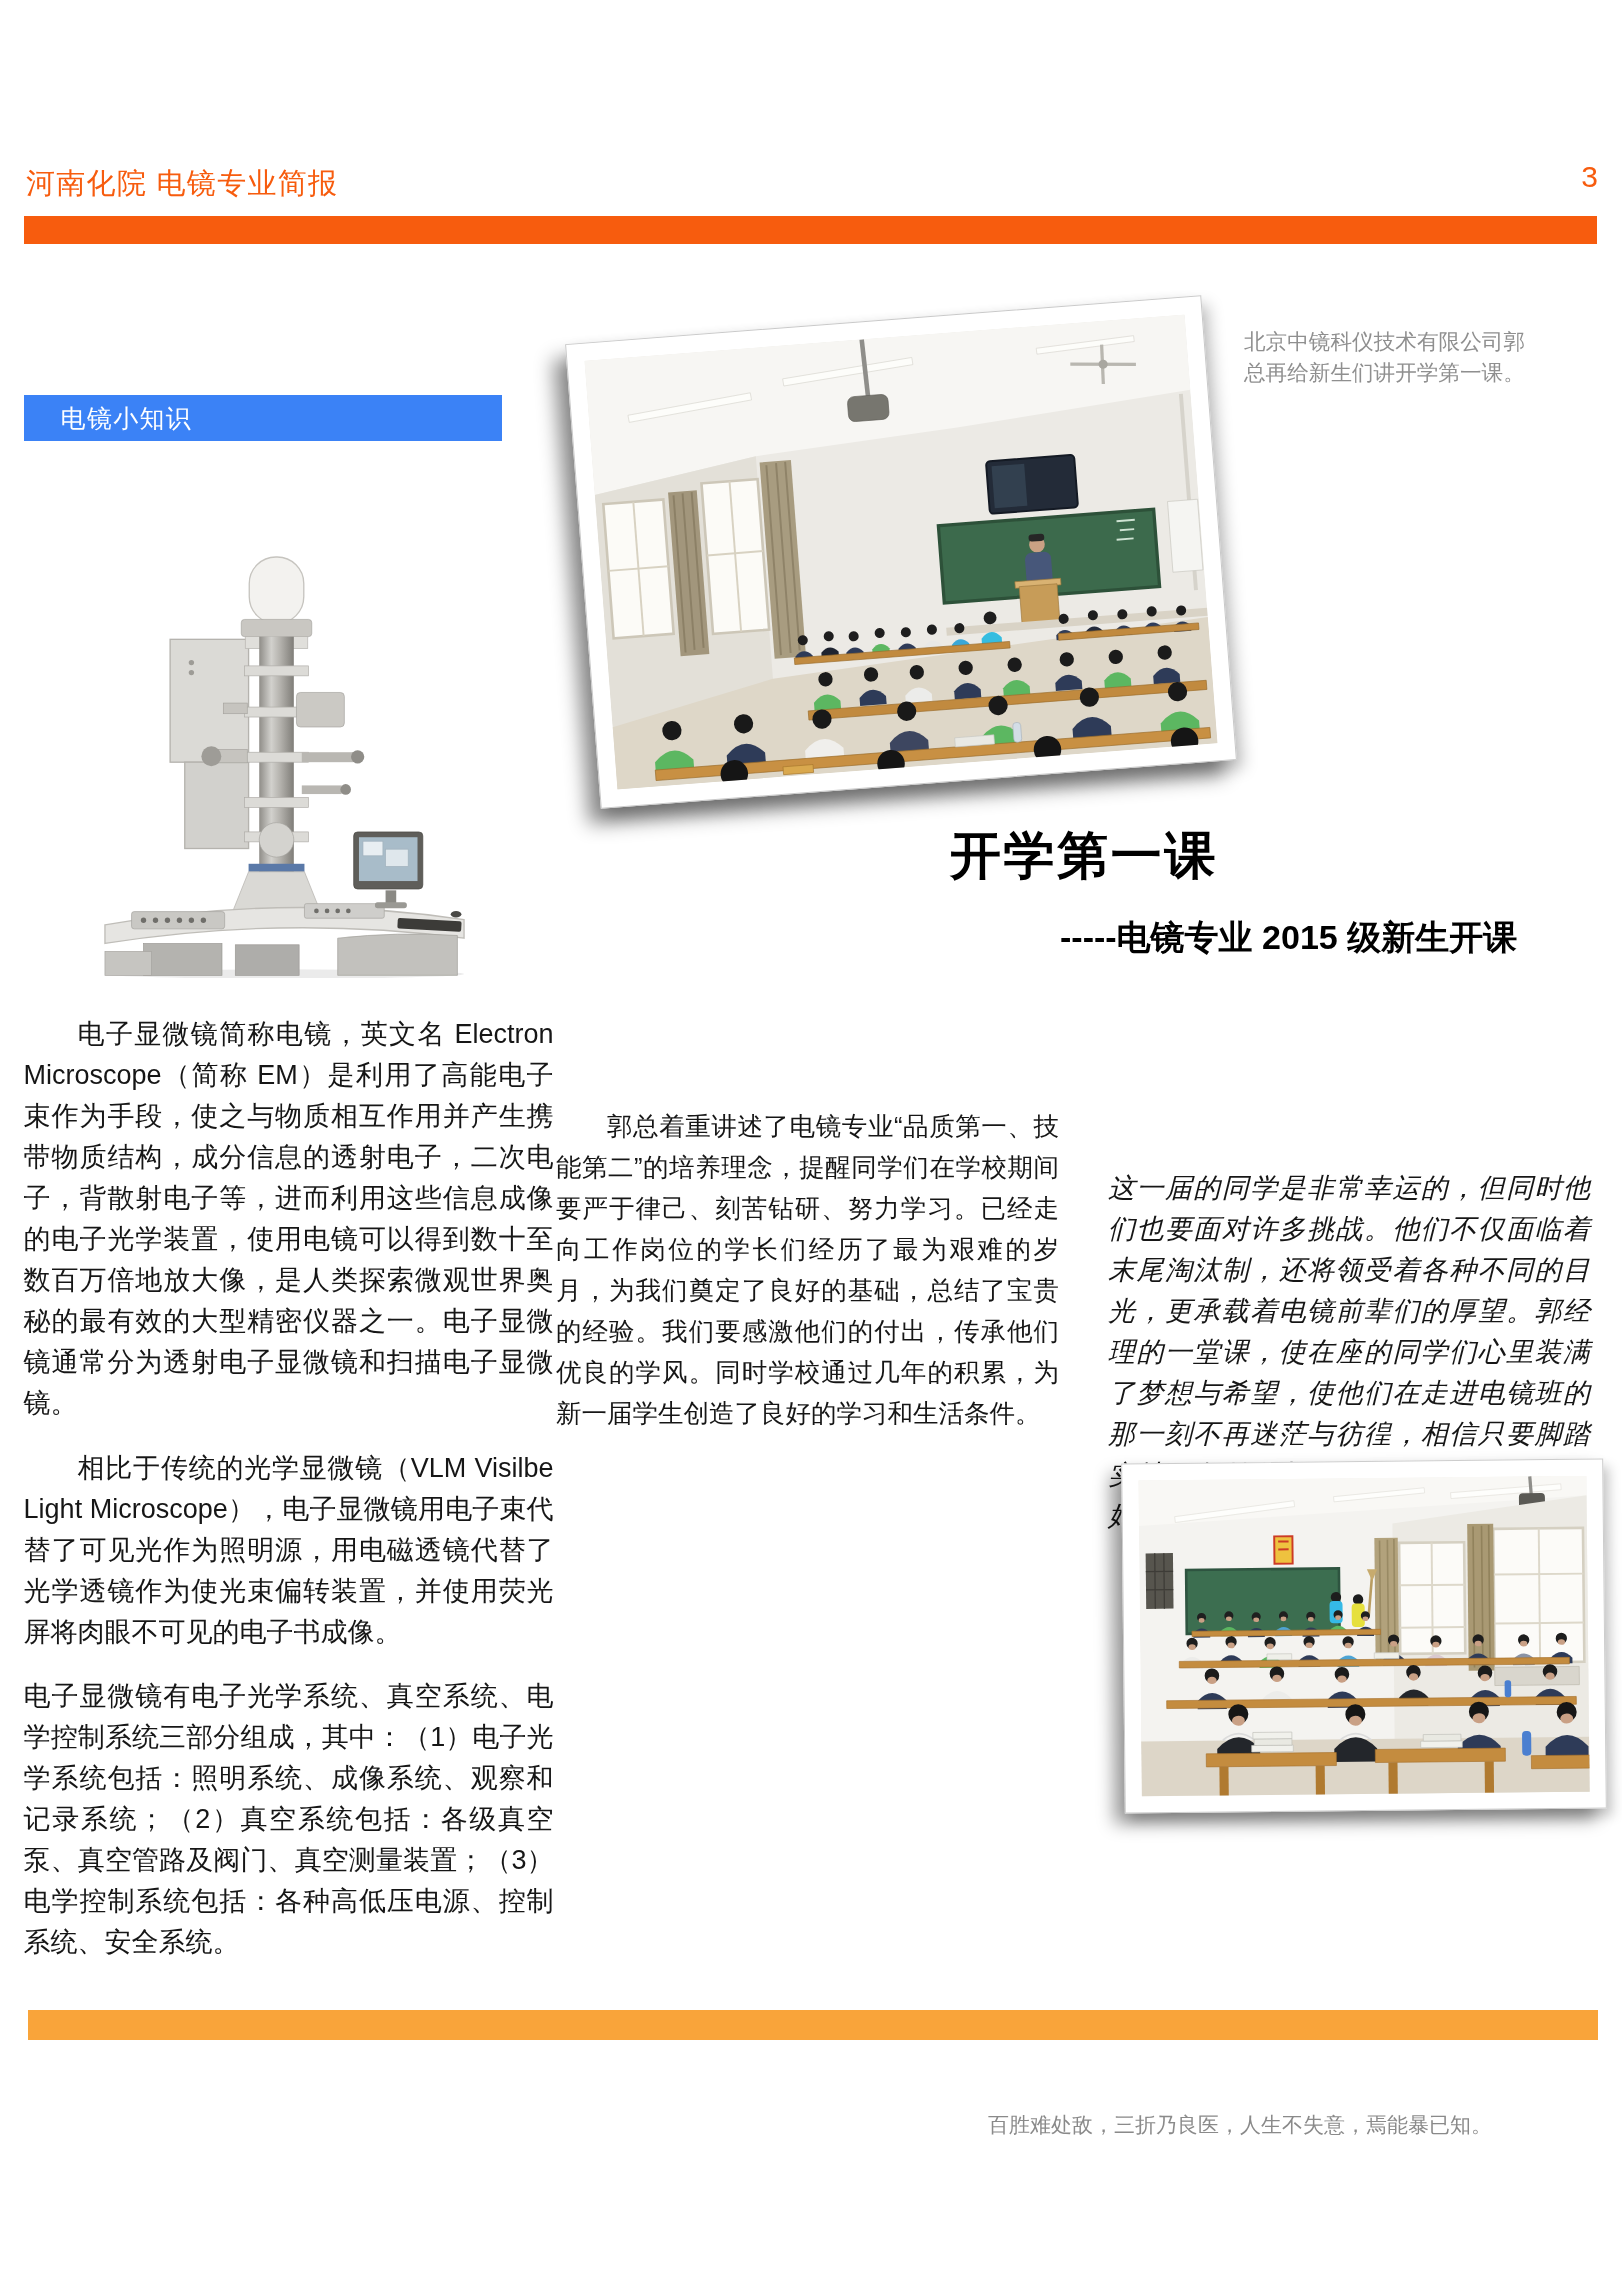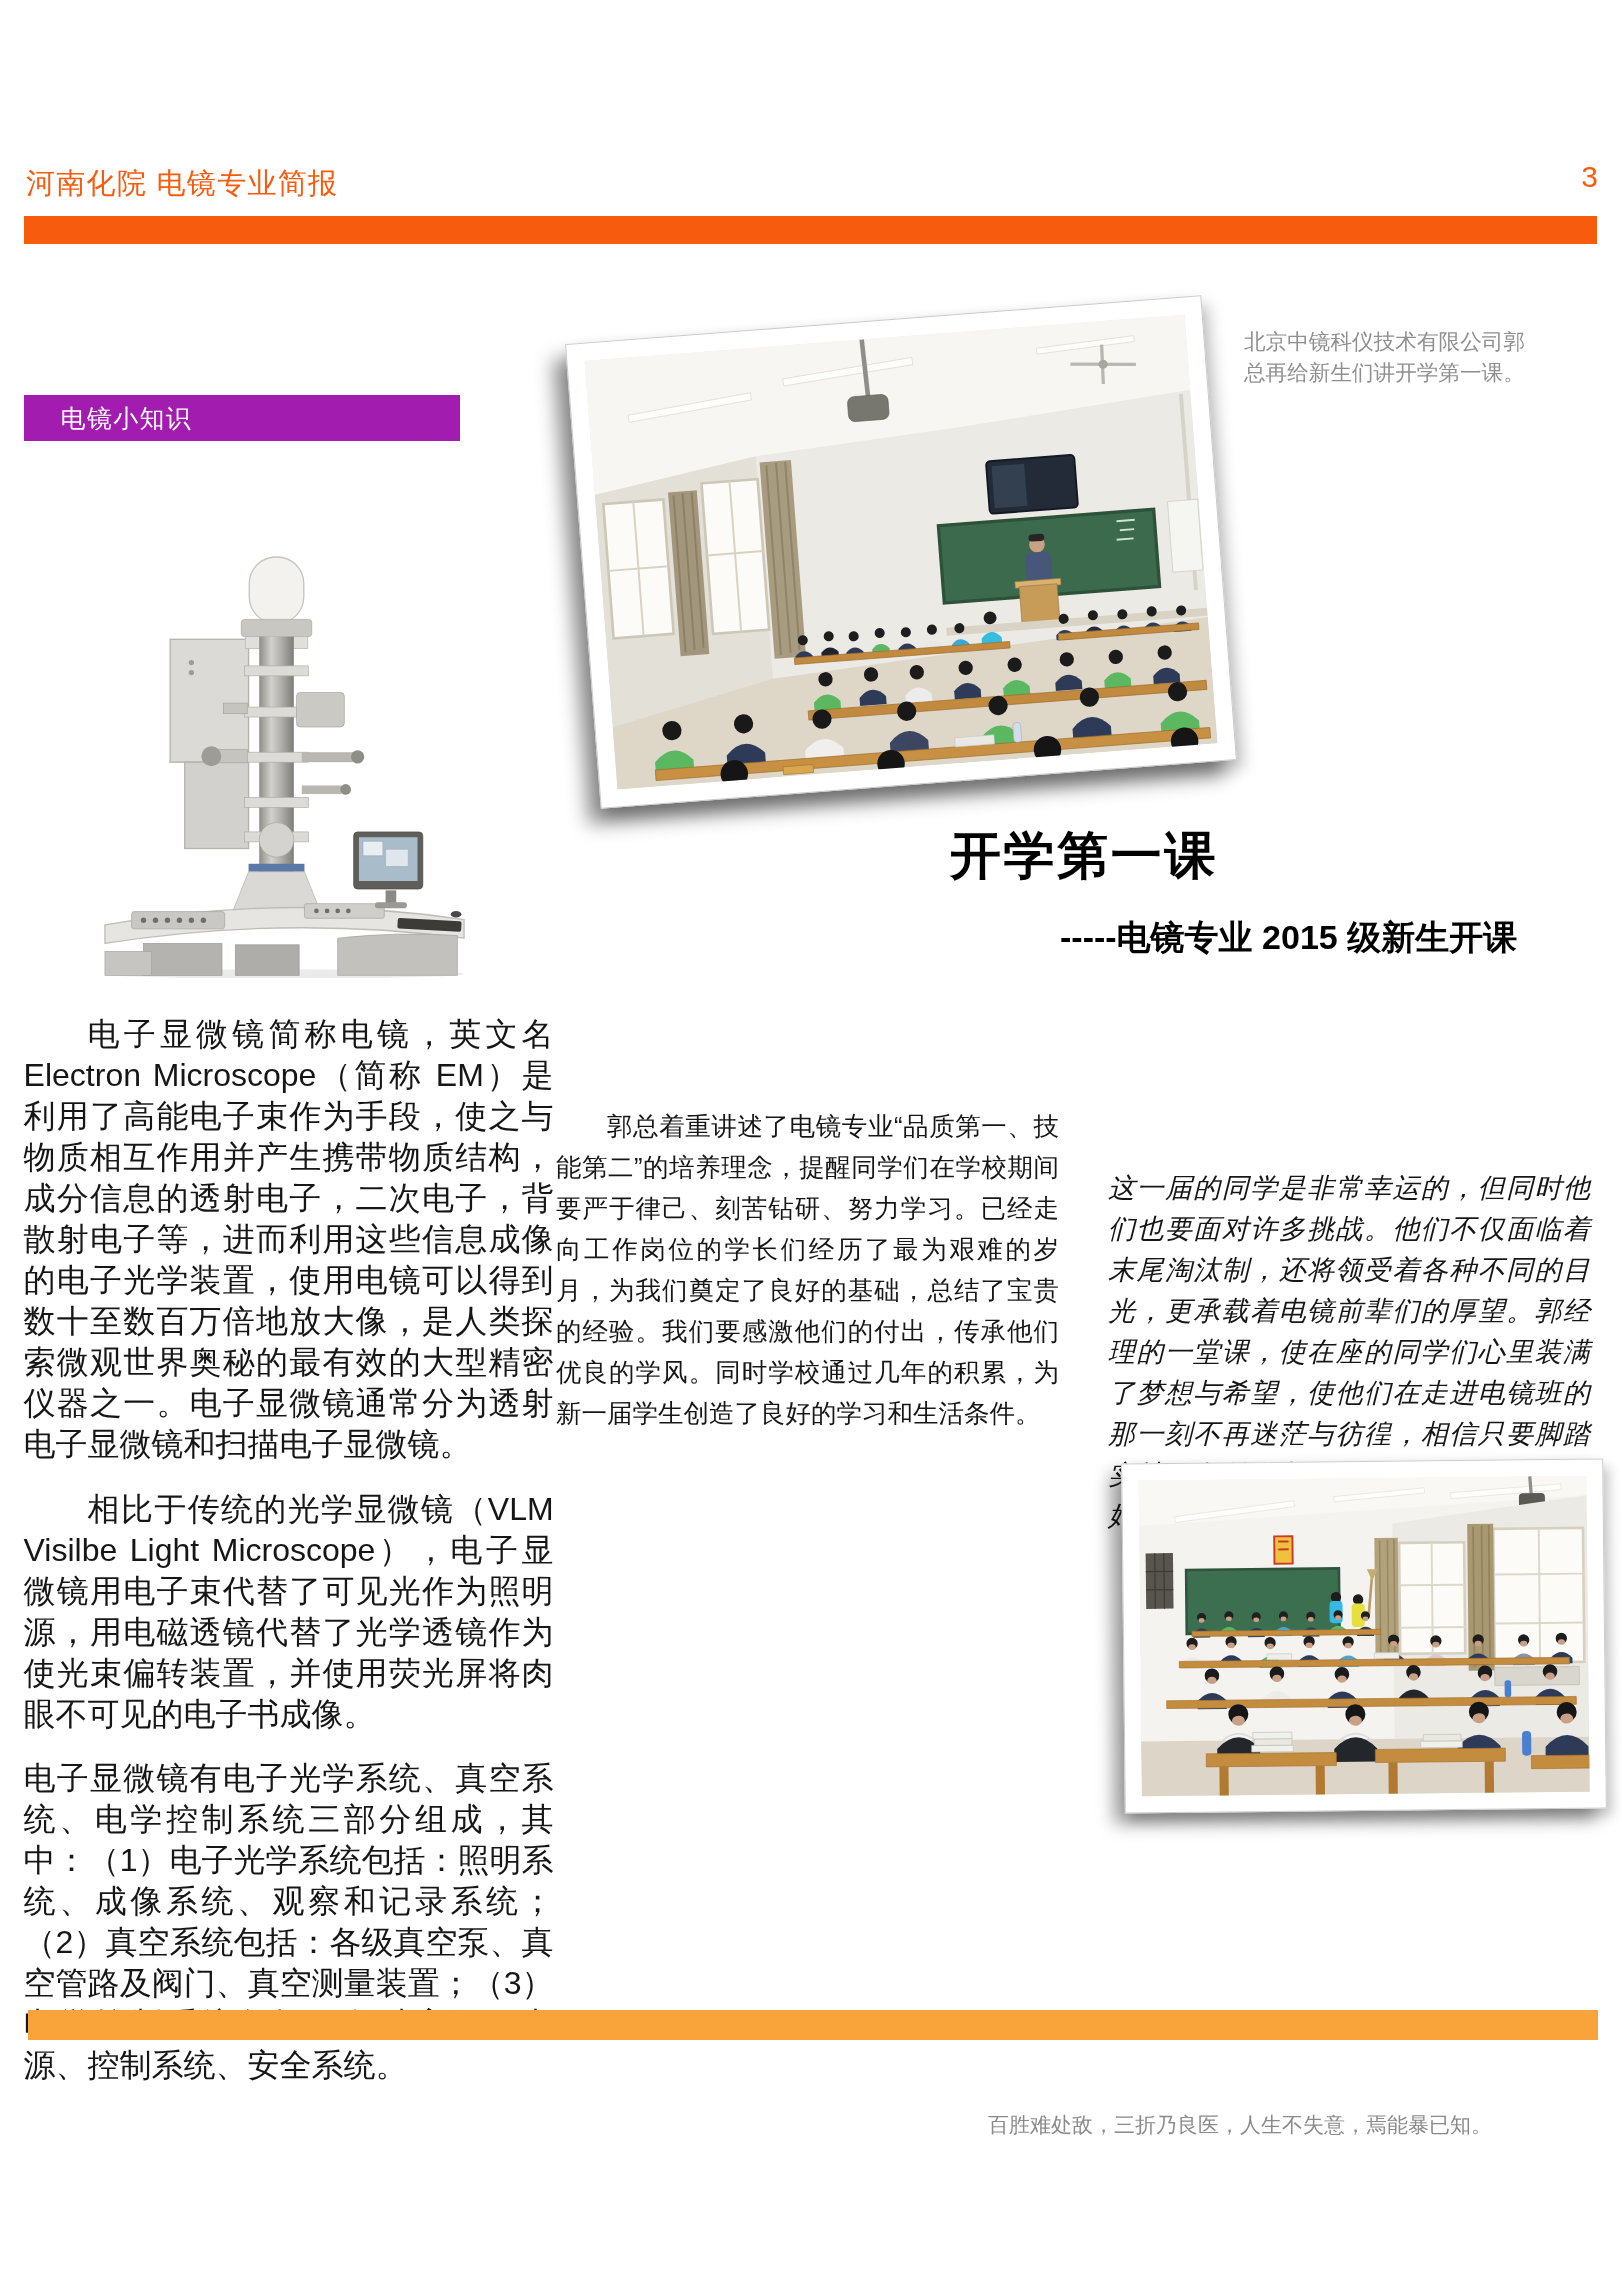--- a/index.html
+++ b/index.html
@@ -4,21 +4,21 @@
 <style>
   html,body{margin:0;padding:0;background:#9e9e9e;}
   .page{position:relative;width:1623px;height:2295px;background:#ffffff;overflow:hidden;
         font-family:"Liberation Sans","DejaVu Sans",sans-serif;color:#141414;}
   figure{margin:0;padding:0;}
   
   .hdr-title{position:absolute;left:26px;top:164px;font-size:29px;color:#f75c0e;letter-spacing:1.3px;white-space:nowrap;}
   .hdr-page{position:absolute;right:25px;top:160px;font-size:30px;color:#f75c0e;}
   .bar-top{position:absolute;left:23.6px;top:216px;width:1573px;height:28px;background:#f75c0e;}
   
-  .section-label{position:absolute;left:23.6px;top:395px;width:436px;height:46px;background:#a21caf;
+  .section-label{position:absolute;left:23.6px;top:395px;width:478px;height:46px;background:#3b82f6;
                  display:flex;align-items:center;box-sizing:border-box;padding-left:37px;}
   .section-label span{color:#ffffff;font-size:25px;letter-spacing:1.3px;}
   
   .scope{position:absolute;left:85px;top:553px;width:399px;height:425px;}
   .scope svg{width:100%;height:100%;}
   
   .photo1{position:absolute;left:582px;top:319px;width:638px;height:466px;transform:rotate(-4.4deg);
           background:#ffffff;border:1.3px solid #c9c9c9;box-sizing:border-box;padding:17px;
           box-shadow:-13px 14.4px 19.6px rgba(0,0,0,0.45),6.5px 9.2px 14.4px rgba(0,0,0,0.22);}
   .photo1 svg{width:100%;height:100%;display:block;}
@@ -26,21 +26,21 @@
   .caption{position:absolute;left:1244px;top:327px;width:281px;font-family:"Liberation Serif","DejaVu Serif",serif;
            font-size:21.6px;line-height:31px;color:#8f8f8f;text-align:justify;}
   
   .art-title{position:absolute;left:950px;top:822px;margin:0;font-size:51px;font-weight:700;color:#000;
              letter-spacing:2.6px;white-space:nowrap;}
   .art-sub{position:absolute;left:1060px;top:915px;font-size:34px;font-weight:700;color:#000;white-space:nowrap;}
   
   .col{position:absolute;text-align:justify;color:#161616;}
   .col p{margin:0 0 23.6px 0;}
   .col p.ind{text-indent:2em;}
-  .col-left{left:23.6px;top:1014px;width:530px;font-size:32px;line-height:41px;}
+  .col-left{left:23.6px;top:1014px;width:530px;font-size:27px;line-height:41px;}
   .col-mid{left:556px;top:1106px;width:503px;font-size:25.5px;line-height:41px;}
   .col-right{left:1108px;top:1168px;width:482px;font-size:27px;line-height:41px;font-style:italic;}
   
   .photo2{position:absolute;left:1123px;top:1461px;width:482px;height:350px;background:#ffffff;
           border:1.3px solid #cdcdcd;box-sizing:border-box;padding:15.7px;transform:rotate(-0.6deg);
           box-shadow:-10.5px 10.5px 17px rgba(0,0,0,0.40),6.5px 7.9px 11.8px rgba(0,0,0,0.18);}
   .photo2 svg{width:100%;height:100%;display:block;}
   
   .bar-bottom{position:absolute;left:27.5px;top:2010px;width:1570px;height:30px;background:#f9a43a;}
   .footer-quote{position:absolute;left:980px;top:2111px;font-family:"Liberation Serif","DejaVu Serif",serif;

